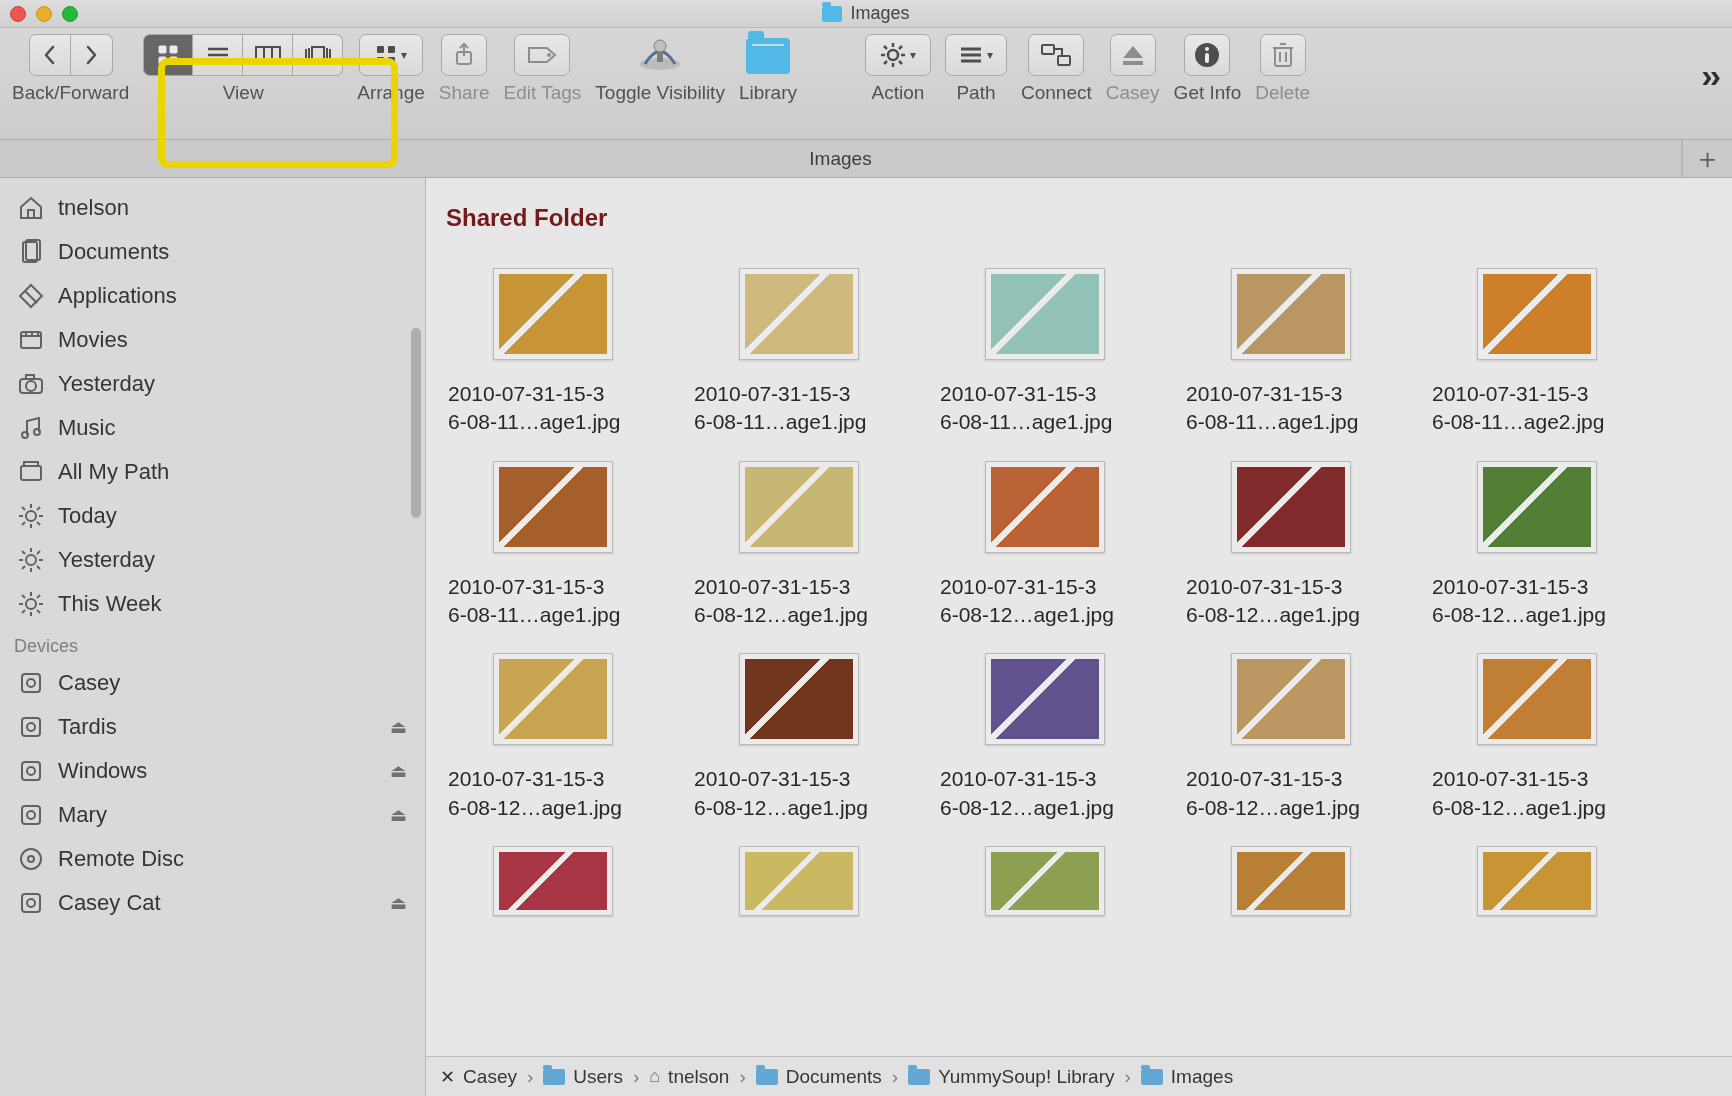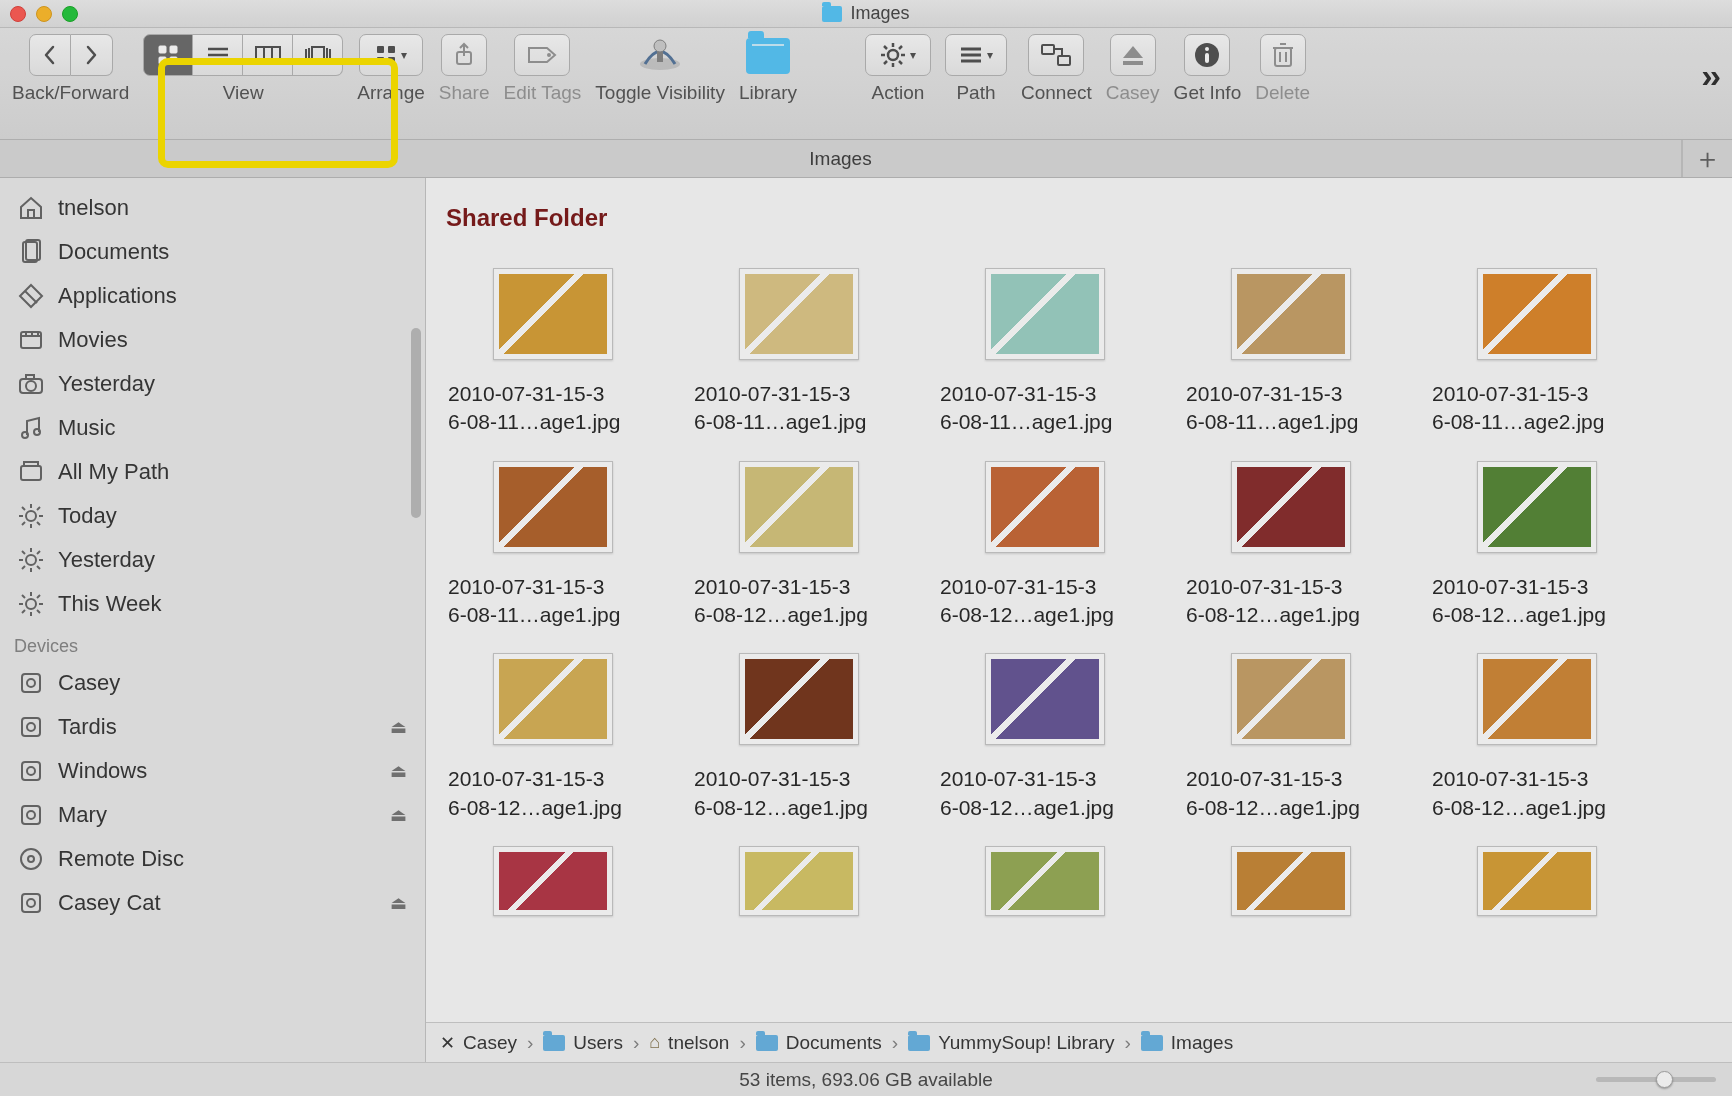--- a/index.html
+++ b/index.html
@@ -649,22 +649,14 @@
           </span>
           <span class="sep">›</span>
           <span class="crumb">
             <span class="mini-folder"></span>
             <span>Images</span>
           </span>
         </div>
     </div>
   </div>
 
-  <div class="statusbar">
-    <span>53 items, 693.06 GB available</span>
-    <div class="zoom">
-      <div class="zoom-track">
-          <div class="zoom-knob" id="zknob" style="left: 59.74px;"></div>
-        </div>
-    </div>
-  </div>
 
 </div>
 
 </body></html>

